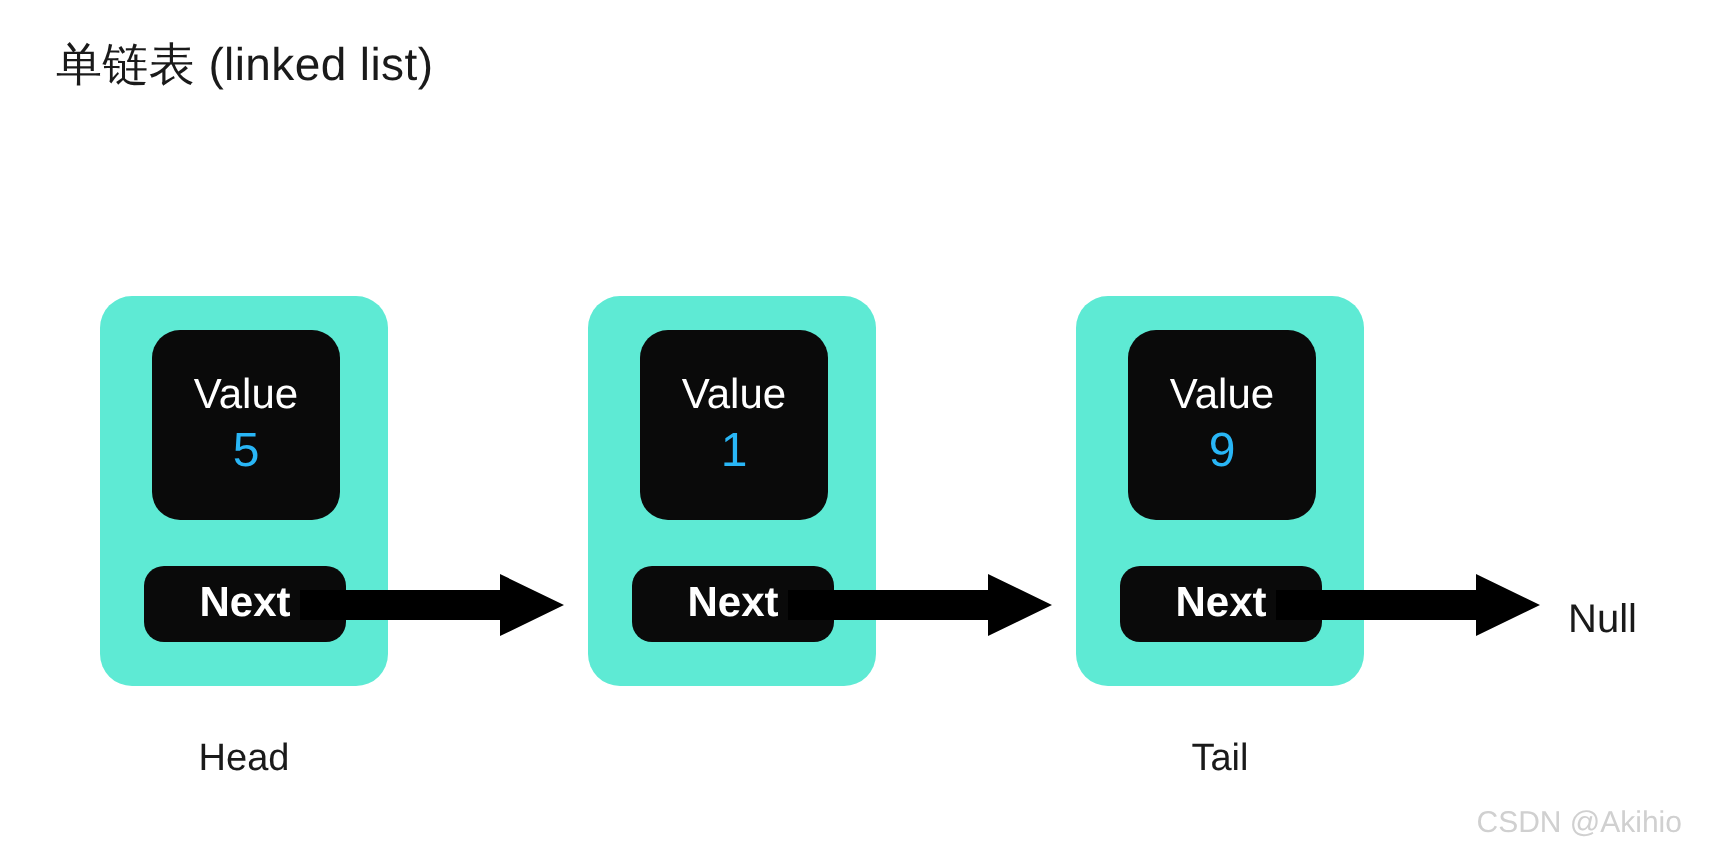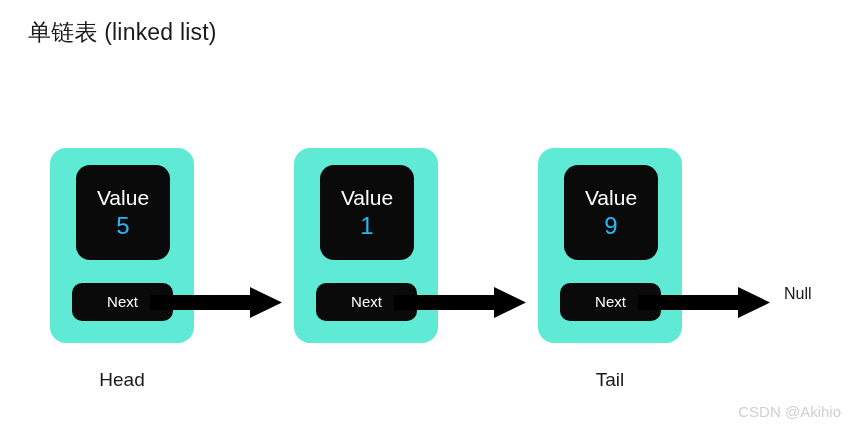--- a/index.html
+++ b/index.html
@@ -75,23 +75,24 @@
     top: 135px;
     width: 101px;
     height: 38px;
     background: #0a0a0a;
     border-radius: 10px;
     display: flex;
     align-items: center;
     justify-content: center;
   }
   .next-label {
-    font-size: 15px;
+    font-size: 21px;
     line-height: 26px;
     color: #ffffff;
+    font-weight: bold;
   }
 
   
   .arrow {
     position: absolute;
     top: 287px;
     height: 31px;
   }
   .arrow svg { display: block; }
   .arrow.a0 { left: 150px; width: 132px; }
@@ -108,22 +109,22 @@
     line-height: 28px;
     color: #1a1a1a;
   }
   .under-label.l0 { left: 50px; }
   .under-label.l1 { left: 538px; }
 
   
   #null-label {
     position: absolute;
     left: 784px;
-    top: 280px;
-    font-size: 16px;
+    top: 296px;
+    font-size: 20px;
     line-height: 28px;
     color: #1a1a1a;
   }
 
   
   #watermark {
     position: absolute;
     right: 16px;
     bottom: 8px;
     font-size: 15px;

